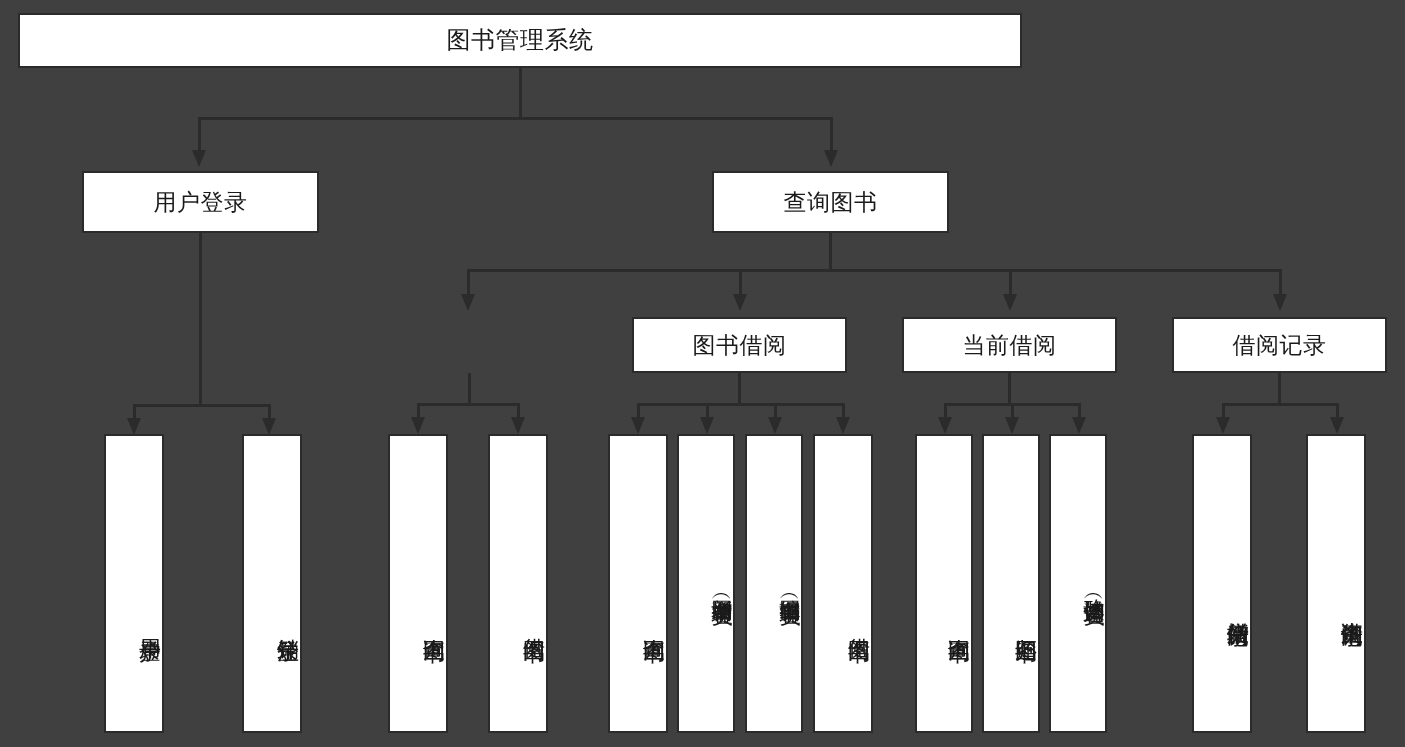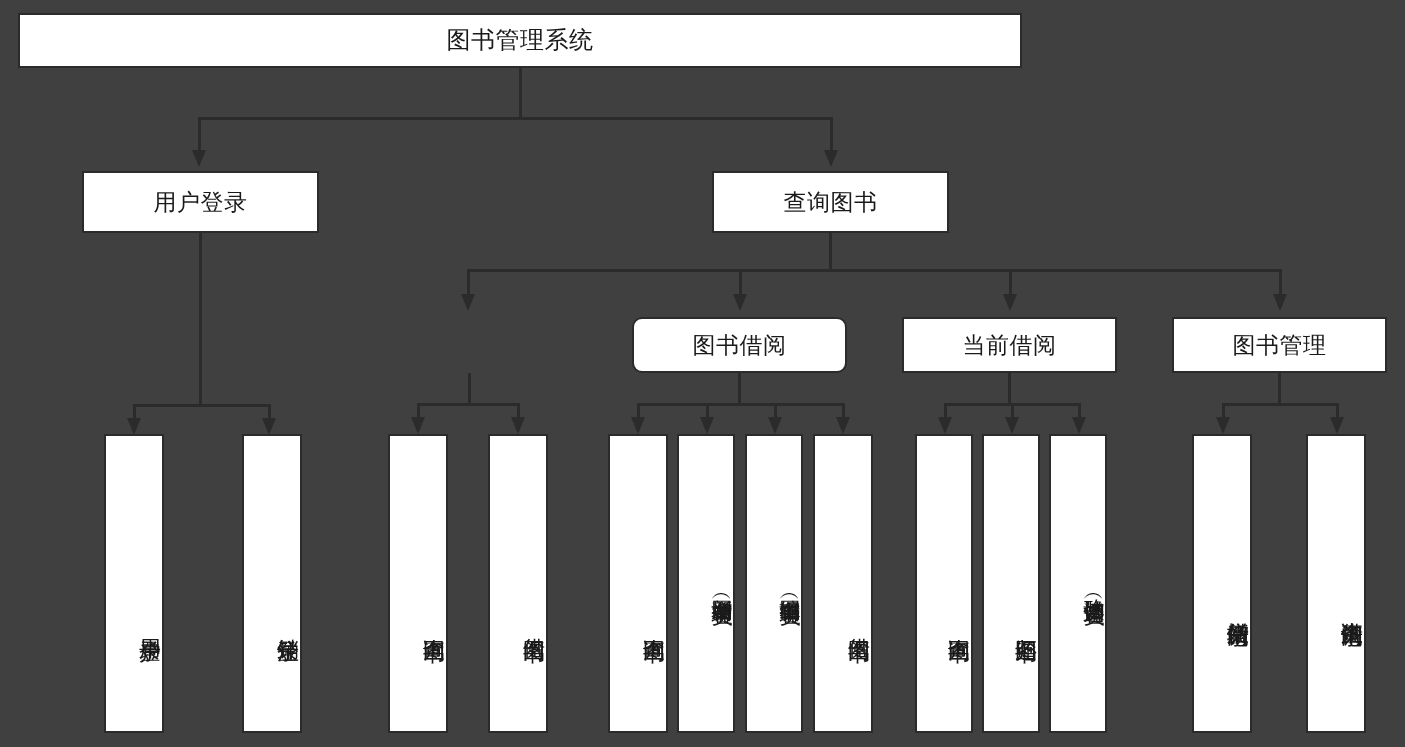--- a/index.html
+++ b/index.html
@@ -110,28 +110,28 @@
   <div class="edge h" style="left:467px; top:269px; width:814px;"></div>
   <div class="edge v" style="left:467px; top:269px; height:27px;"></div>
   <div class="arrow" style="left:461px; top:294px;"></div>
   <div class="edge v" style="left:739px; top:269px; height:27px;"></div>
   <div class="arrow" style="left:733px; top:294px;"></div>
   <div class="edge v" style="left:1009px; top:269px; height:27px;"></div>
   <div class="arrow" style="left:1003px; top:294px;"></div>
   <div class="edge v" style="left:1279px; top:269px; height:27px;"></div>
   <div class="arrow" style="left:1273px; top:294px;"></div>
 
-  <div class="node horiz" style="left:632px; top:317px; width:215px; height:56px;border-radius:10px;">
+  <div class="node horiz" style="left:632px; top:317px; width:215px; height:56px;">
     <span>图书借阅</span>
   </div>
   <div class="node horiz" style="left:902px; top:317px; width:215px; height:56px;text-align:center;">
     <span>当前借阅</span>
   </div>
   <div class="node horiz" style="left:1172px; top:317px; width:215px; height:56px;">
-    <span>图书管理</span>
+    <span>借阅记录</span>
   </div>
 
   <div class="edge v" style="left:468px; top:373px; height:32px;"></div>
   <div class="edge h" style="left:417px; top:403px; width:102px;"></div>
   <div class="edge v" style="left:417px; top:403px; height:16px;"></div>
   <div class="arrow" style="left:411px; top:417px;"></div>
   <div class="edge v" style="left:517px; top:403px; height:16px;"></div>
   <div class="arrow" style="left:511px; top:417px;"></div>
 
   <div class="edge v" style="left:738px; top:373px; height:32px;"></div>

